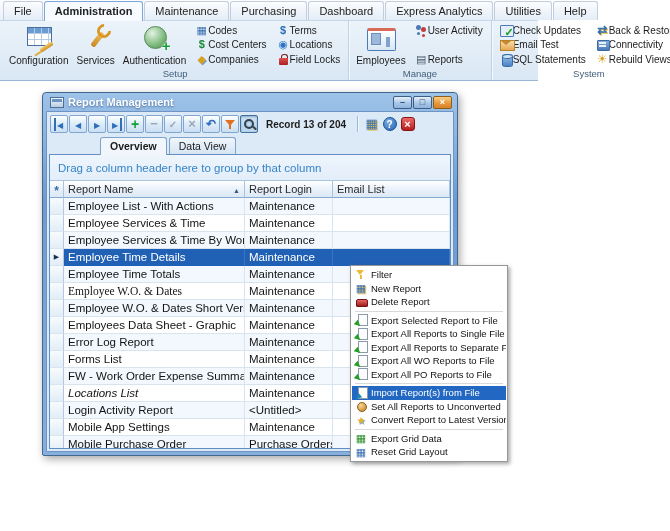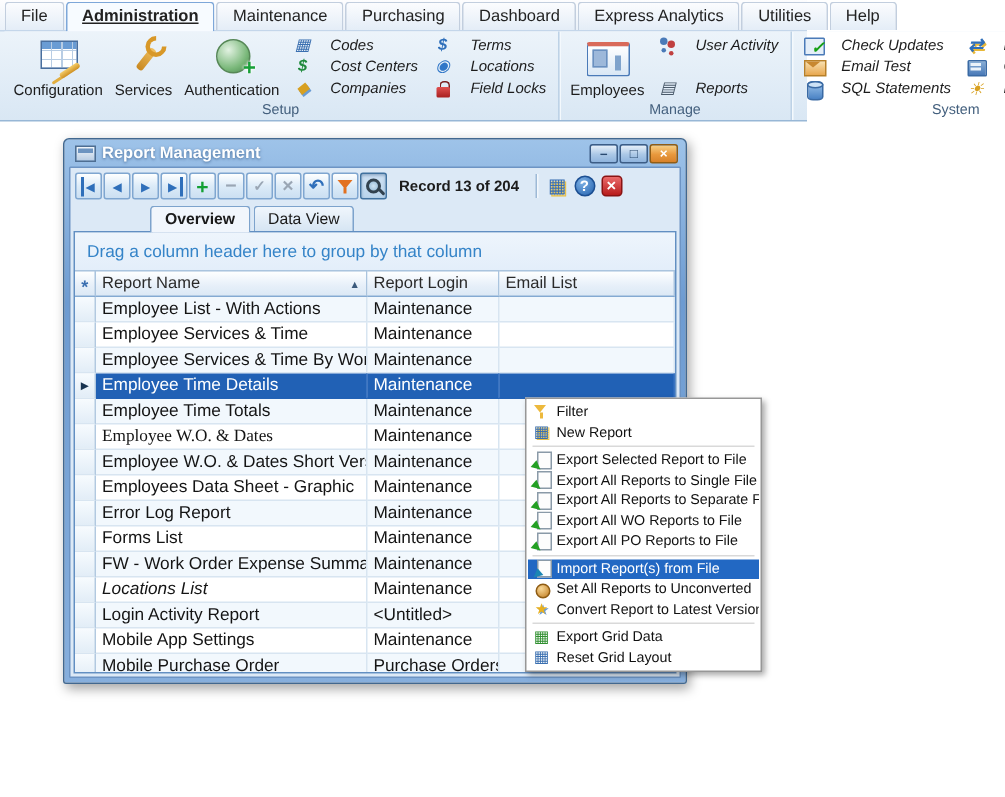--- a/index.html
+++ b/index.html
@@ -3,29 +3,29 @@
 <meta charset="utf-8">
 <style>
   * { box-sizing:border-box; margin:0; padding:0; }
   html,body { width:670px; height:531px; }
   body { background:#fff; font-family:"Liberation Sans", sans-serif; position:relative; overflow:hidden; color:#1a1a1a; }
 
   
   .ribbon { position:absolute; top:0; left:0; width:538px; height:81px; background:linear-gradient(#f3f8fc,#d9e7f4); border-bottom:1px solid #98b7d6; }
   .tabstrip { height:21px; background:linear-gradient(#fdfdfe,#eaf1f9); border-bottom:1px solid #c4d6ea; display:flex; align-items:flex-end; padding-left:3px; }
   .rtab { font-size:11px; padding:3px 10px 3px; margin-right:1px; border:1px solid #c2cede; border-bottom:none; border-radius:3px 3px 0 0; background:linear-gradient(#fbfcfe,#e4edf7); color:#222; white-space:nowrap; }
-  .rtab.active { background:#f7fbff; border-color:#7da7d9; position:relative; top:1px; padding-bottom:4px; font-weight:bold;text-decoration:underline; }
+  .rtab.active { background:#f7fbff; border-color:#7da7d9; position:relative; top:1px; padding-bottom:4px; font-weight:bold; }
   .rbody { display:flex; height:59px; padding-left:2px; }
   .rgroup { position:relative; padding:1px 3px 13px 3px; border-right:1px solid #bdd2e6; box-shadow:1px 0 0 #f4f9fd; }
   .rgitems { display:flex; height:45px; align-items:stretch; }
   .rglabel { position:absolute; left:0; right:0; bottom:1px; text-align:center; font-size:9.5px; color:#44607e; }
   .bigbtn { display:flex; flex-direction:column; align-items:center; justify-content:space-between; padding:2px 4px 1px; border-radius:3px; min-width:44px; }
   .biglabel { font-size:10px; color:#1c1c1c; white-space:nowrap; }
   .scol { display:flex; flex-direction:column; justify-content:space-between; padding:1px 2px; }
-  .smallbtn { display:flex; align-items:center; gap:12px; font-size:10px; padding:0 3px; height:14px; border-radius:2px; white-space:nowrap;font-style:italic; }
+  .smallbtn { display:flex; align-items:center; gap:0; font-size:10px; padding:0 3px; height:14px; border-radius:2px; white-space:nowrap; }
   .slabel { color:#1c1c1c; }
 
   
   .big-ic { width:30px; height:27px; position:relative; flex:none; }
   .ic-configuration::before { content:""; position:absolute; left:3px; top:3px; width:23px; height:17px;
     background: repeating-linear-gradient(90deg, transparent 0 6px, #b8cde4 6px 7px),
                 repeating-linear-gradient(0deg, transparent 0 5px, #b8cde4 5px 6px),
                 linear-gradient(#6a9cd4 0 5px, #fff 5px); border:1px solid #4a6f9e; }
   .ic-configuration::after { content:""; position:absolute; right:0; bottom:2px; width:15px; height:4px; background:linear-gradient(#f4cd6a,#cf9021); border-radius:2px; transform:rotate(-33deg); box-shadow:-8px 1px 0 -1px #e2ae3f; }
   .ic-services::before { content:""; position:absolute; left:14px; top:7px; width:5px; height:17px; background:linear-gradient(#f0c060,#c88820); transform:rotate(38deg); border-radius:2px; }
@@ -426,20 +426,24 @@
 
 <div class="menu" id="menu">
     <div class="mitem">
       <span class="mi mi-filter"></span>
       <span class="mlabel">Filter</span>
     </div>
     <div class="mitem">
       <span class="mi mi-new-report"></span>
       <span class="mlabel">New Report</span>
     </div>
+    <div class="mitem">
+      <span class="mi mi-delete-report"></span>
+      <span class="mlabel">Delete Report</span>
+    </div>
     <div class="msep"></div>
     <div class="mitem">
       <span class="mi mi-export"></span>
       <span class="mlabel">Export Selected Report to File</span>
     </div>
     <div class="mitem">
       <span class="mi mi-export"></span>
       <span class="mlabel">Export All Reports to Single File</span>
     </div>
     <div class="mitem">

